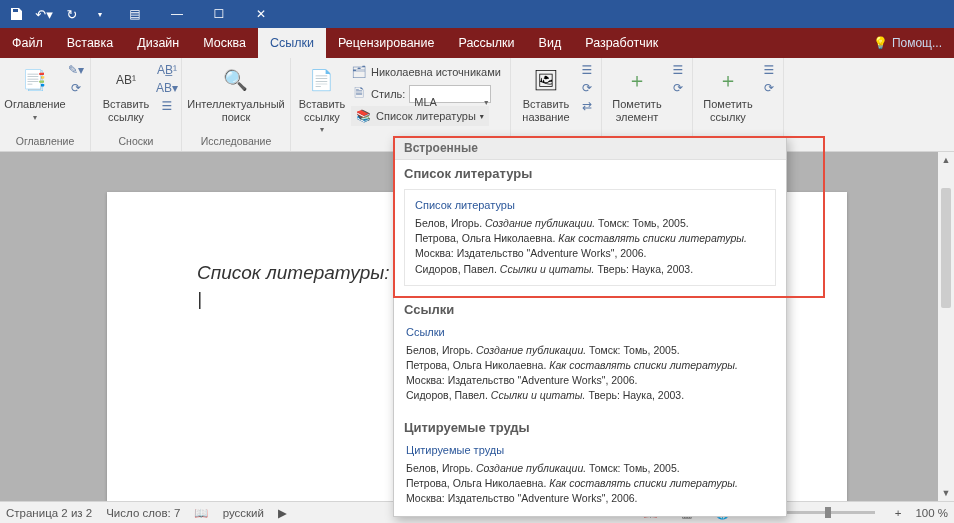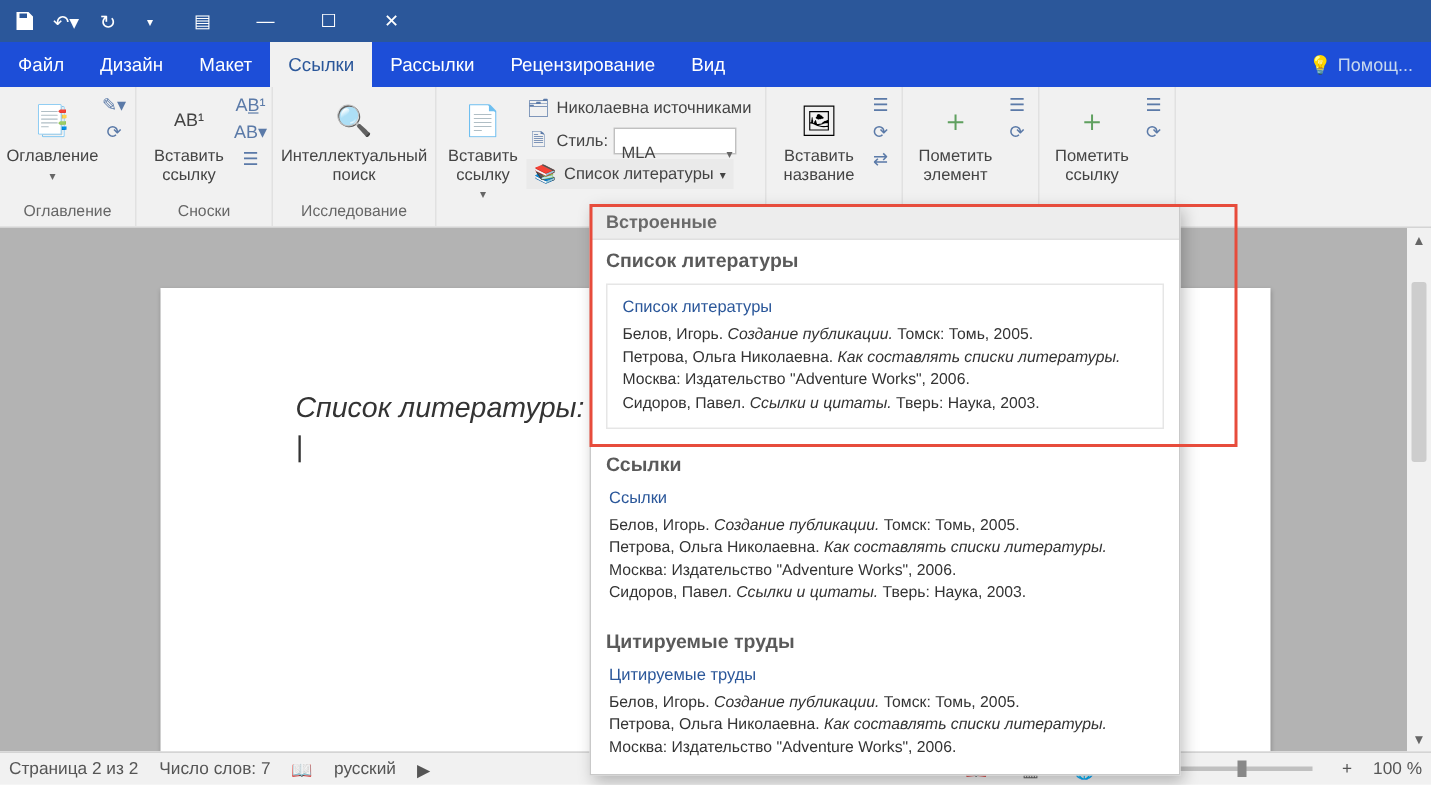--- a/index.html
+++ b/index.html
@@ -5,21 +5,21 @@
 * { margin: 0; padding: 0; box-sizing: border-box; font-family: "Segoe UI", Tahoma, sans-serif; }
 body { width: 954px; height: 523px; overflow: hidden; background: #f1f1f1; }
 
 .titlebar { height: 28px; background: #2b579a; color: #fff; display: flex; align-items: center; }
 .qat { display: flex; align-items: center; gap: 12px; padding: 0 8px; }
 .qat-icon { width: 16px; height: 16px; display: flex; align-items: center; justify-content: center; font-size: 13px; }
 .title-text { flex: 1; text-align: center; font-size: 12px; color: #fff; }
 .win-controls { display: flex; gap: 4px; padding-right: 4px; }
 .win-btn { width: 38px; height: 28px; display: flex; align-items: center; justify-content: center; font-size: 12px; }
 
-.tabs { height: 30px; background: #1d4ed8; display: flex; align-items: stretch; }
+.tabs { height: 30px; background: #7f1d1d; display: flex; align-items: stretch; }
 .tab { padding: 0 12px; display: flex; align-items: center; font-size: 12.5px; color: #fff; cursor: pointer; }
 .tab.active { background: #f1f1f1; color: #2b579a; }
 .tab.file { color: #fff; }
 .tell-me { margin-left: auto; display: flex; align-items: center; color: #c8d8ee; font-size: 12px; padding: 0 12px; gap: 4px; }
 
 .ribbon { height: 94px; background: #f1f1f1; border-bottom: 1px solid #d4d4d4; display: flex; position: relative; }
 .rgroup { border-right: 1px solid #e1e1e1; display: flex; flex-direction: column; padding: 2px 6px; position: relative; }
 .rgroup-body { flex: 1; display: flex; align-items: flex-start; gap: 4px; }
 .rgroup-label { font-size: 10.5px; color: #666; text-align: center; padding: 2px 0; position: relative; }
 
@@ -83,26 +83,28 @@
   <div class="win-controls">
     <span class="win-btn">▤</span>
     <span class="win-btn">—</span>
     <span class="win-btn">☐</span>
     <span class="win-btn">✕</span>
   </div>
 </div>
 
 <div class="tabs">
   <div class="tab file">Файл</div>
+  <div class="tab">Вставка</div>
   <div class="tab">Дизайн</div>
-  <div class="tab">Макет</div>
+  <div class="tab">Москва</div>
   <div class="tab active">Ссылки</div>
+  <div class="tab">Рецензирование</div>
   <div class="tab">Рассылки</div>
-  <div class="tab">Рецензирование</div>
   <div class="tab">Вид</div>
+  <div class="tab">Разработчик</div>
   <div class="tell-me">
     <span>💡</span>
     <span>Помощ...</span>
   </div>
 </div>
 
 <div class="ribbon">
   <div class="rgroup">
     <div class="rgroup-body">
       <div class="big-btn">

